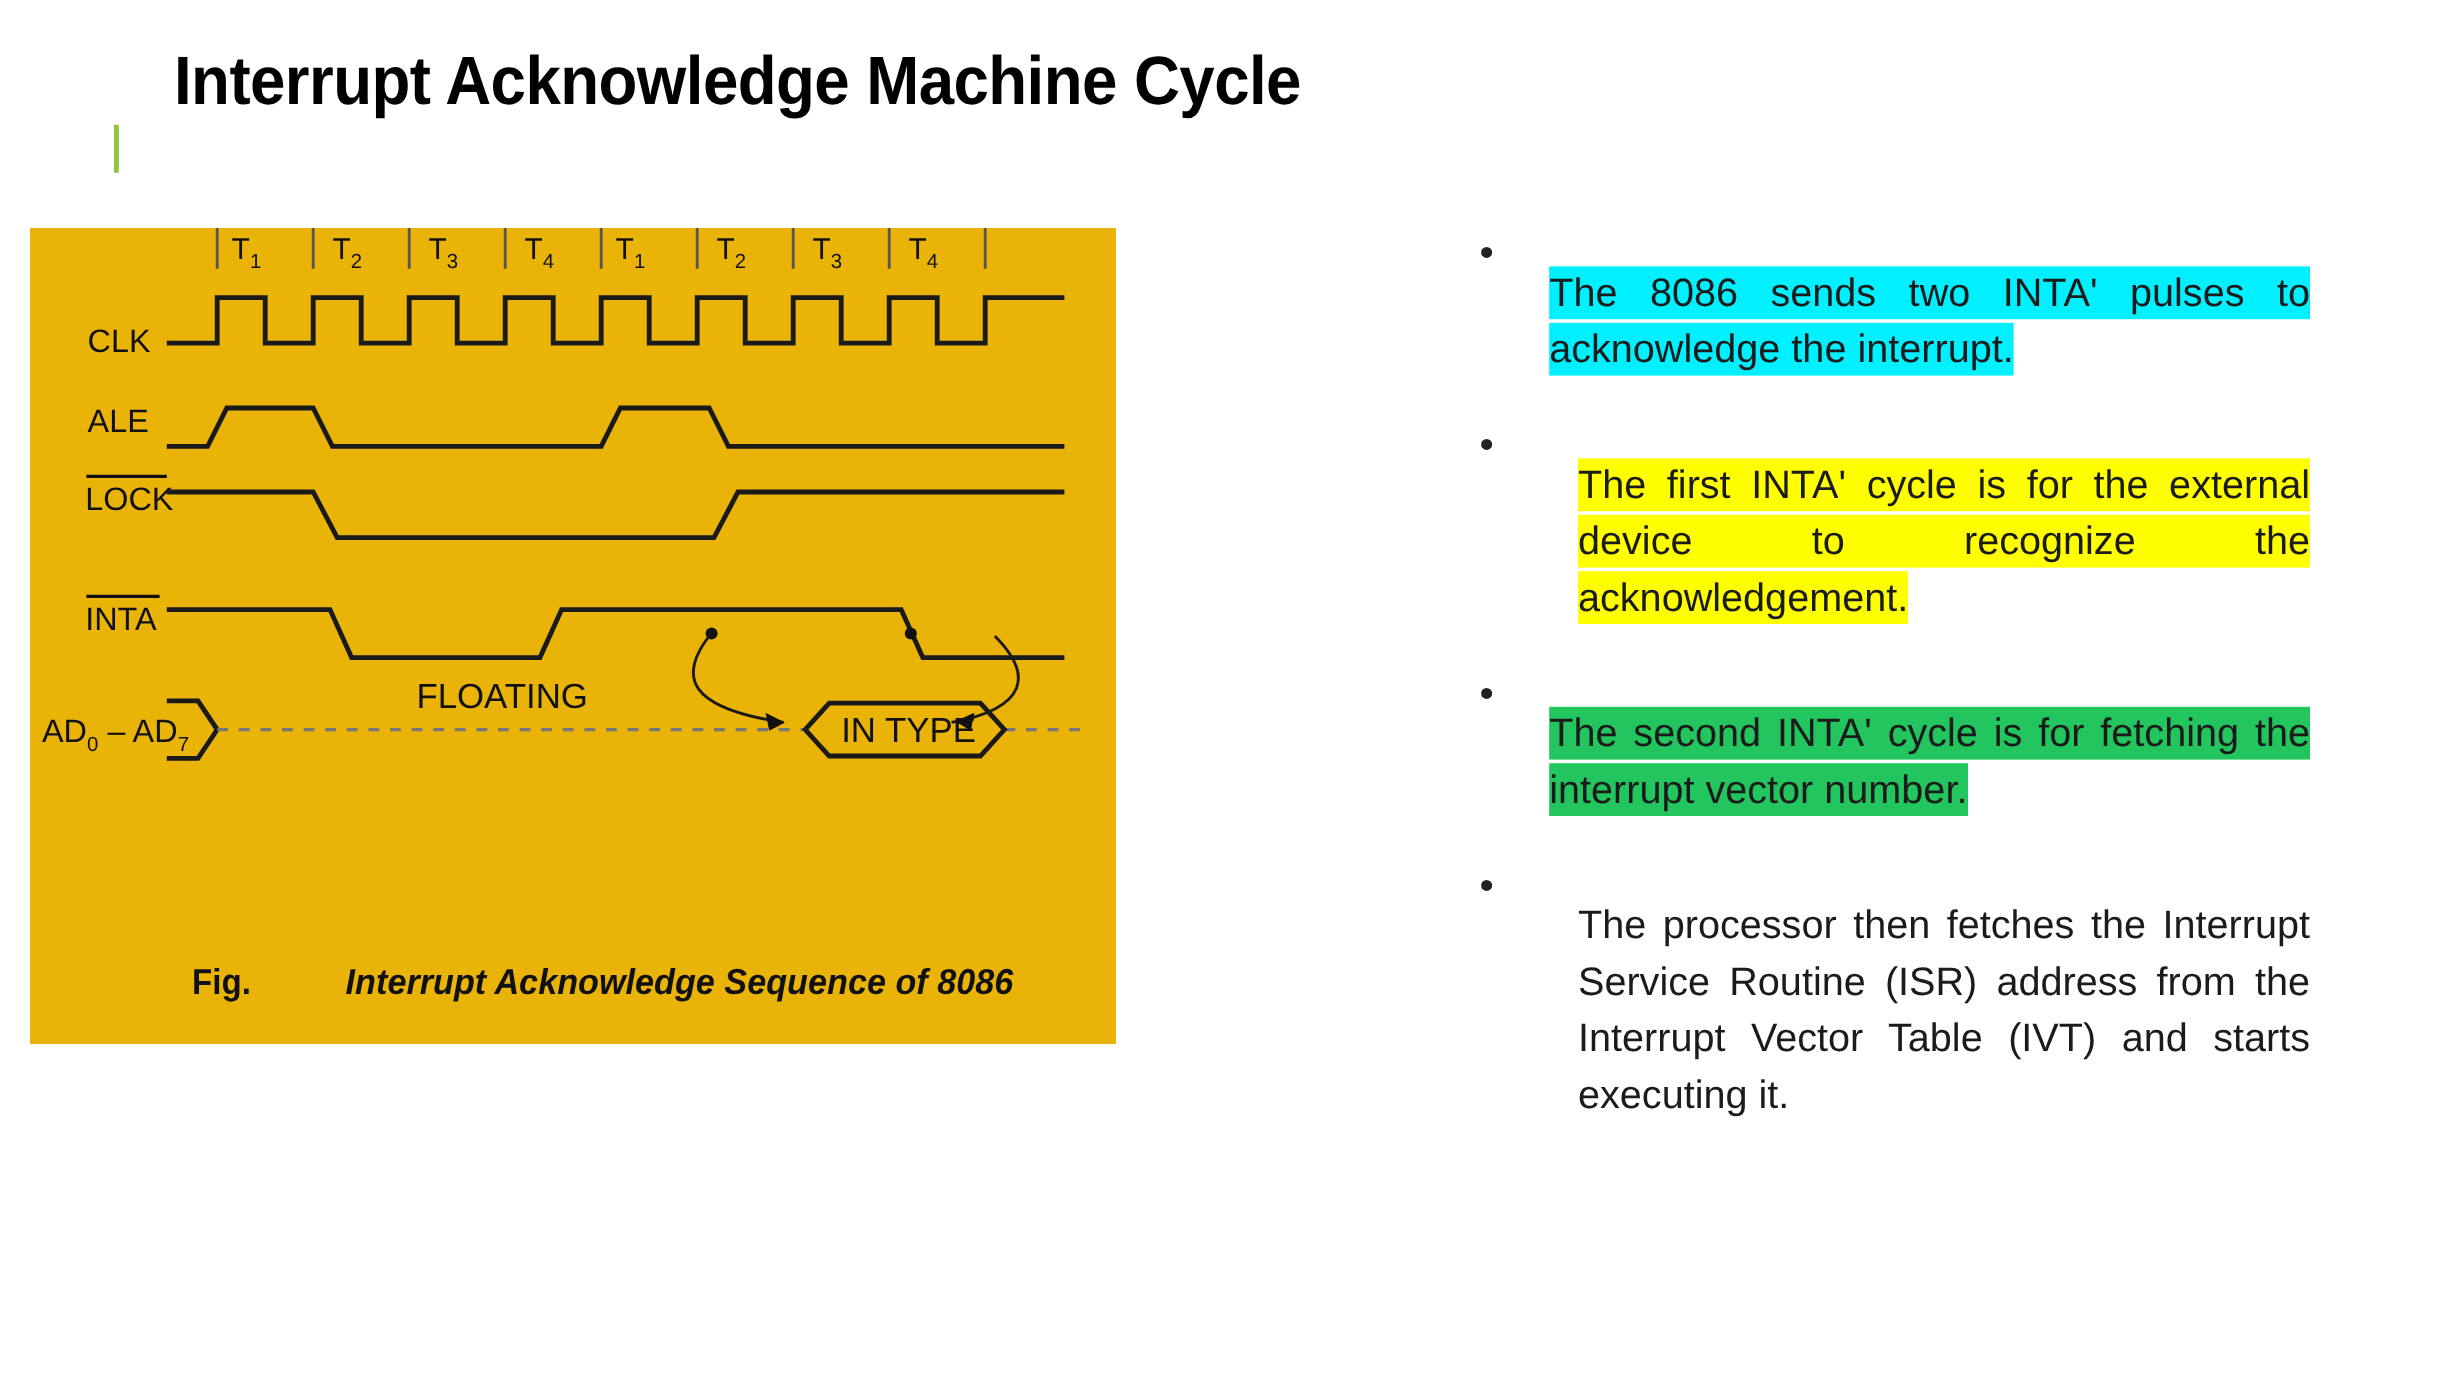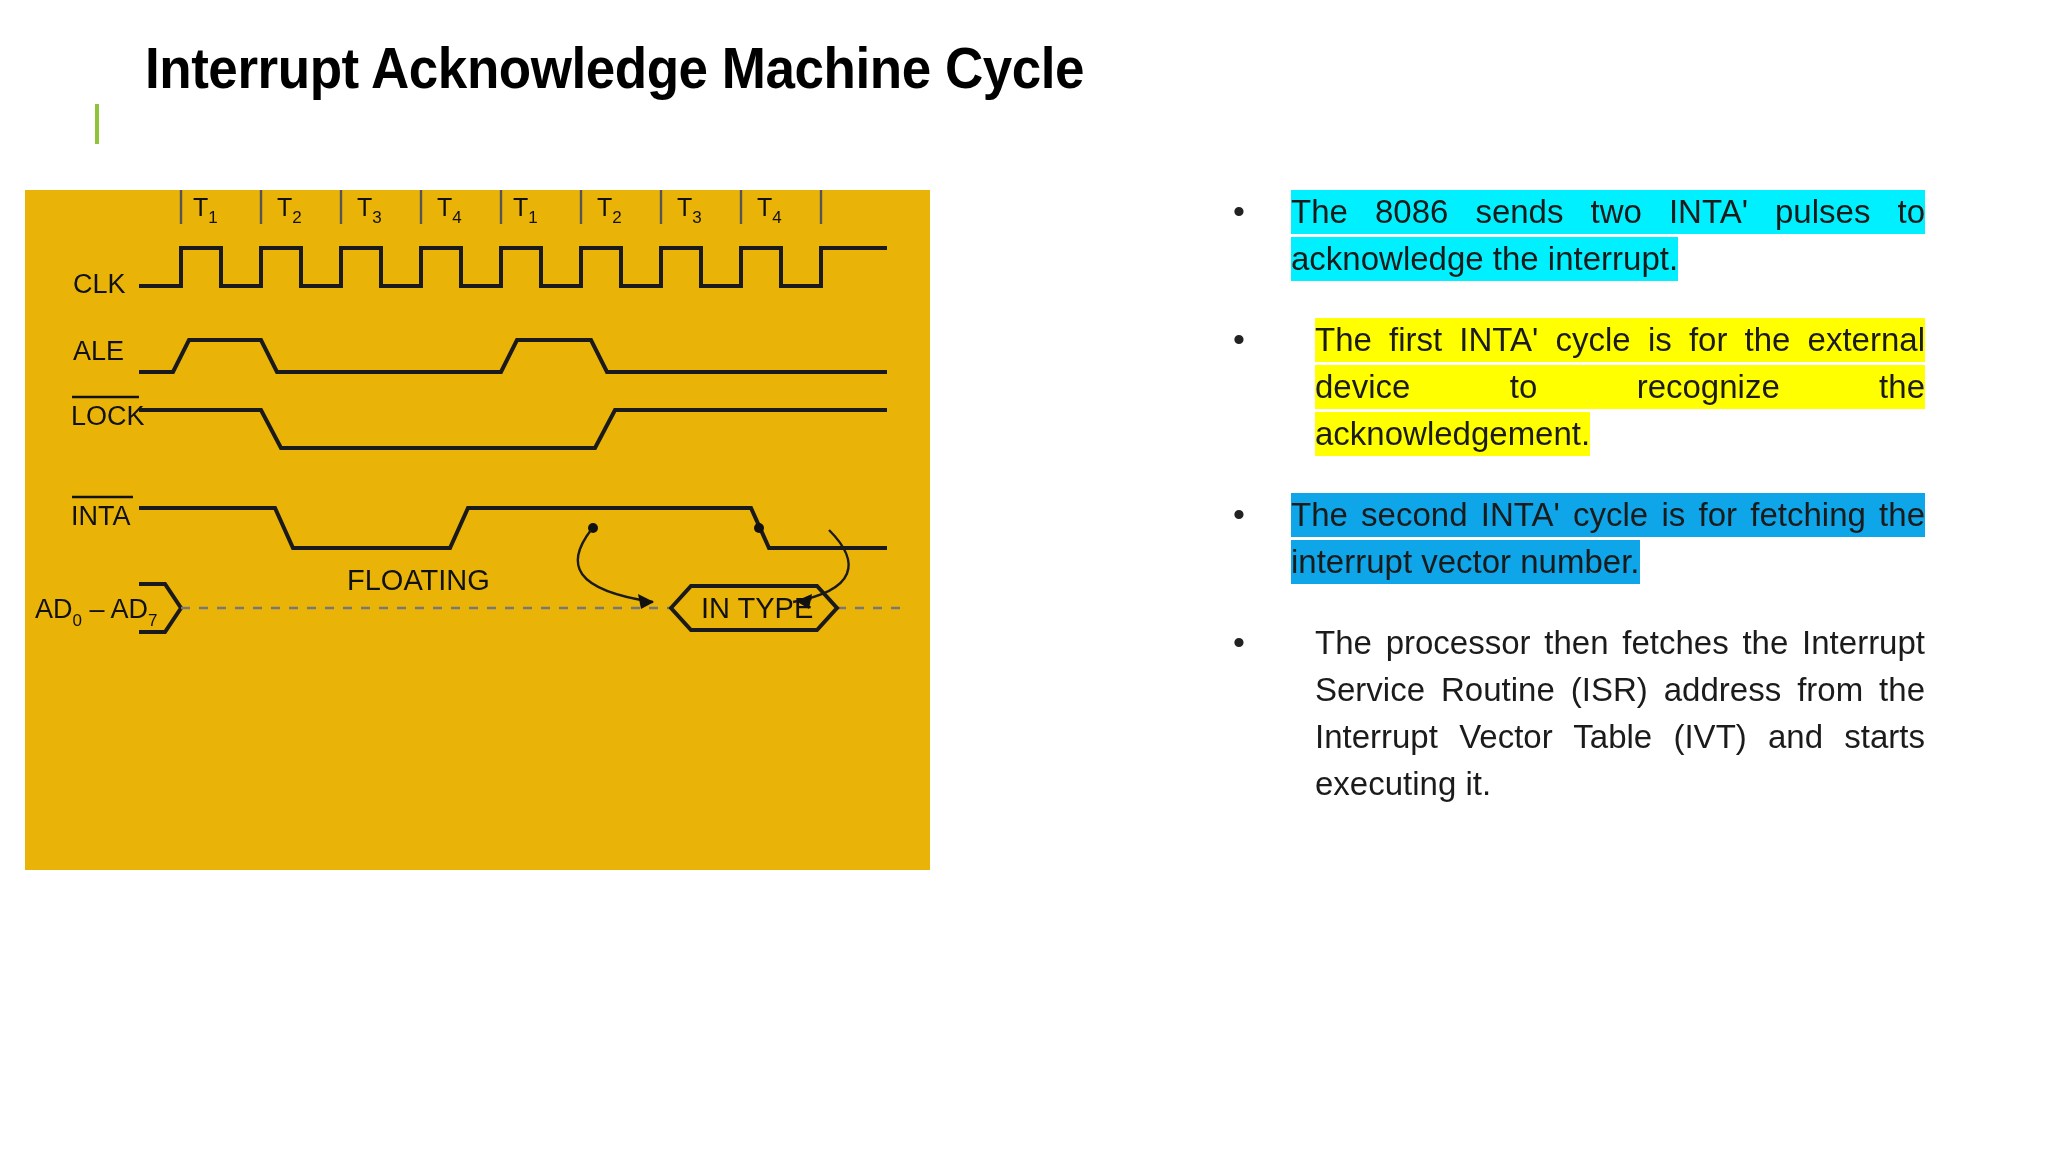--- a/index.html
+++ b/index.html
@@ -73,21 +73,21 @@
     flex:0 0 58px;
     font-size:34px;line-height:47px;color:#222;
     text-align:left;padding-left:8px;
     font-family:"Liberation Sans",sans-serif;
   }
   .bullet-text{
     flex:1 1 auto;
     font-family:"Liberation Sans",sans-serif;
     font-size:33px;line-height:47px;color:#1b1b1b;
     text-align:justify;
-    -webkit-hyphens:none;hyphens:none;
+    -webkit-hyphens:none;hyphens:none;margin-top:32px;
   }
   .bullet-text > span.hl{
     
     box-decoration-break:clone;
     -webkit-box-decoration-break:clone;
     padding:3px 0 4px 0;
   }
   .bullet-text.justified{text-align-last:left;padding-left:24px;}
 </style>
 </head>
@@ -169,37 +169,40 @@
 
     <g>
       <path class="arrowcurve" d="M566,340 C540,374 548,400 628,412"></path>
       <path class="arrowcurve" d="M736,340 C768,372 764,400 700,412" transform="translate(68,0)"></path>
 
       <path d="M629,412 L613,404 L616,419 Z" fill="#111"></path>
       <path d="M771,411 L787,404 L784,419 Z" fill="#111"></path>
     </g>
   </svg>
 
+  <div id="fig-caption">
+    <span class="cap-fig">Fig.</span><span class="cap-text">Interrupt Acknowledge Sequence of 8086</span>
+  </div>
 </div>
 
 <div id="bullets">
 
   <div class="bullet-row">
     <div class="bullet-dot">•</div>
     <div class="bullet-text"><span class="hl" id="hl0" style="background-color: rgb(0, 240, 255);">The 8086 sends two INTA' pulses to acknowledge the interrupt.</span></div>
   </div>
 
   <div class="bullet-row">
     <div class="bullet-dot">•</div>
     <div class="bullet-text justified"><span class="hl" id="hl1" style="background-color: rgb(255, 255, 0);">The first INTA' cycle is for the external device to recognize the acknowledgement.</span></div>
   </div>
 
   <div class="bullet-row">
     <div class="bullet-dot">•</div>
-    <div class="bullet-text"><span class="hl" id="hl2" style="background-color: #0ea5e9;">The second INTA' cycle is for fetching the interrupt vector number.</span></div>
+    <div class="bullet-text"><span class="hl" id="hl2" style="background-color: #22c55e;">The second INTA' cycle is for fetching the interrupt vector number.</span></div>
   </div>
 
   <div class="bullet-row">
     <div class="bullet-dot">•</div>
     <div class="bullet-text justified"><span id="hl3">The processor then fetches the Interrupt Service Routine (ISR) address from the Interrupt Vector Table (IVT) and starts executing it.</span></div>
   </div>
 
 </div>
 
 </body></html>

